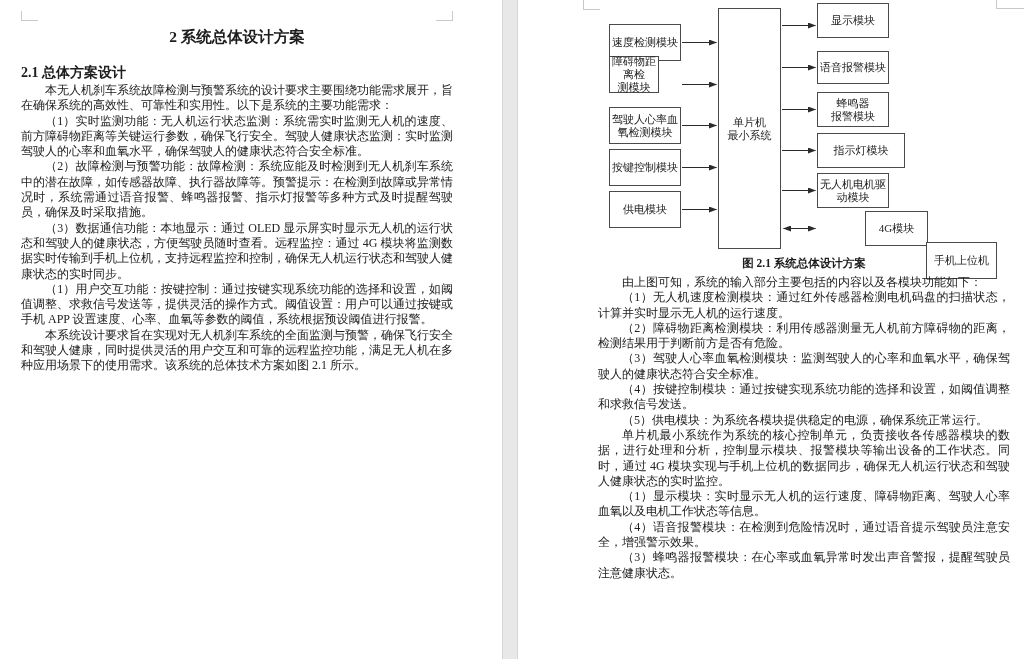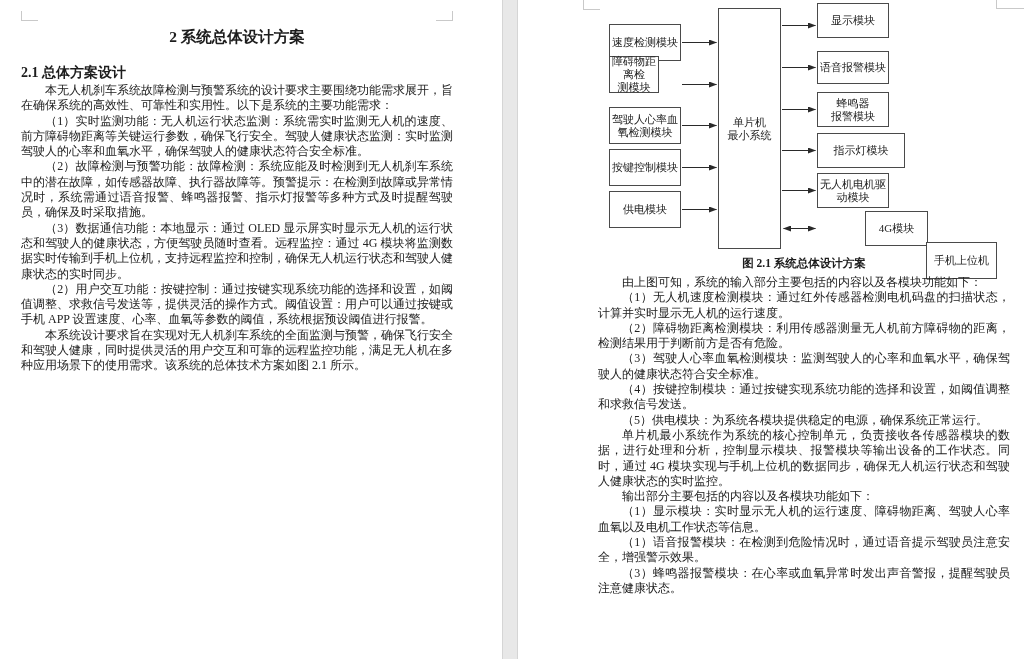--- a/index.html
+++ b/index.html
@@ -41,21 +41,21 @@
     <div class="crop br" style="left:436px;top:0;width:17px;height:10px;"></div>
 
     <div class="doc-title">2 系统总体设计方案</div>
     <div class="sec-heading">2.1 总体方案设计</div>
 
     <div class="body-col body-col-left">
       <p class="doc">本无人机刹车系统故障检测与预警系统的设计要求主要围绕功能需求展开，旨在确保系统的高效性、可靠性和实用性。以下是系统的主要功能需求：</p>
       <p class="doc">（1）实时监测功能：无人机运行状态监测：系统需实时监测无人机的速度、前方障碍物距离等关键运行参数，确保飞行安全。驾驶人健康状态监测：实时监测驾驶人的心率和血氧水平，确保驾驶人的健康状态符合安全标准。</p>
       <p class="doc">（2）故障检测与预警功能：故障检测：系统应能及时检测到无人机刹车系统中的潜在故障，如传感器故障、执行器故障等。预警提示：在检测到故障或异常情况时，系统需通过语音报警、蜂鸣器报警、指示灯报警等多种方式及时提醒驾驶员，确保及时采取措施。</p>
       <p class="doc">（3）数据通信功能：本地显示：通过 OLED 显示屏实时显示无人机的运行状态和驾驶人的健康状态，方便驾驶员随时查看。远程监控：通过 4G 模块将监测数据实时传输到手机上位机，支持远程监控和控制，确保无人机运行状态和驾驶人健康状态的实时同步。</p>
-      <p class="doc">（2）用户交互功能：按键控制：通过按键实现系统功能的选择和设置，如阈值调整、求救信号发送等，提供灵活的操作方式。阈值设置：用户可以通过按键或手机 APP 设置速度、心率、血氧等参数的阈值，系统根据预设阈值进行报警。</p>
+      <p class="doc">（1）用户交互功能：按键控制：通过按键实现系统功能的选择和设置，如阈值调整、求救信号发送等，提供灵活的操作方式。阈值设置：用户可以通过按键或手机 APP 设置速度、心率、血氧等参数的阈值，系统根据预设阈值进行报警。</p>
       <p class="doc">本系统设计要求旨在实现对无人机刹车系统的全面监测与预警，确保飞行安全和驾驶人健康，同时提供灵活的用户交互和可靠的远程监控功能，满足无人机在多种应用场景下的使用需求。该系统的总体技术方案如图 2.1 所示。</p>
     </div>
   </div>
 
   <div class="page-gap"></div>
 
   <div class="page page-right">
     <div class="crop bl" style="left:65px;top:0;width:17px;height:10px;"></div>
     <div class="crop bl" style="left:478px;top:0;width:28px;height:9px;"></div>
 
@@ -108,20 +108,19 @@
     <div class="fig-caption">图 2.1 系统总体设计方案</div>
 
     <div class="body-col body-col-right">
       <p class="doc">由上图可知，系统的输入部分主要包括的内容以及各模块功能如下：</p>
       <p class="doc">（1）无人机速度检测模块：通过红外传感器检测电机码盘的扫描状态，计算并实时显示无人机的运行速度。</p>
       <p class="doc">（2）障碍物距离检测模块：利用传感器测量无人机前方障碍物的距离，检测结果用于判断前方是否有危险。</p>
       <p class="doc">（3）驾驶人心率血氧检测模块：监测驾驶人的心率和血氧水平，确保驾驶人的健康状态符合安全标准。</p>
       <p class="doc">（4）按键控制模块：通过按键实现系统功能的选择和设置，如阈值调整和求救信号发送。</p>
       <p class="doc">（5）供电模块：为系统各模块提供稳定的电源，确保系统正常运行。</p>
       <p class="doc">单片机最小系统作为系统的核心控制单元，负责接收各传感器模块的数据，进行处理和分析，控制显示模块、报警模块等输出设备的工作状态。同时，通过 4G 模块实现与手机上位机的数据同步，确保无人机运行状态和驾驶人健康状态的实时监控。</p>
-      <p class="doc">输出部分主要包括的内容以及各模块功能如下：</p>
       <p class="doc">（1）显示模块：实时显示无人机的运行速度、障碍物距离、驾驶人心率血氧以及电机工作状态等信息。</p>
-      <p class="doc">（1）语音报警模块：在检测到危险情况时，通过语音提示驾驶员注意安全，增强警示效果。</p>
+      <p class="doc">（4）语音报警模块：在检测到危险情况时，通过语音提示驾驶员注意安全，增强警示效果。</p>
       <p class="doc">（3）蜂鸣器报警模块：在心率或血氧异常时发出声音警报，提醒驾驶员注意健康状态。</p>
     </div>
   </div>
 
 </div>
 
 </body></html>

